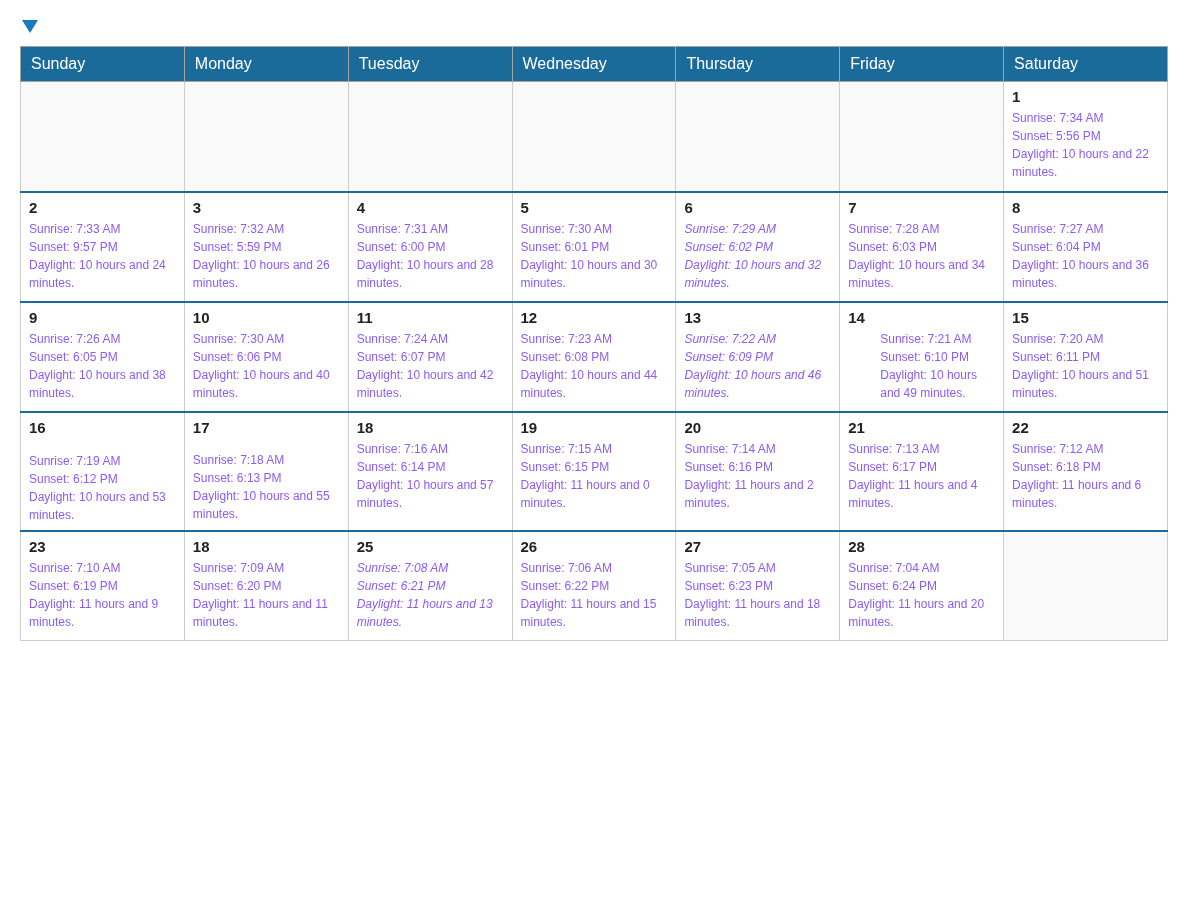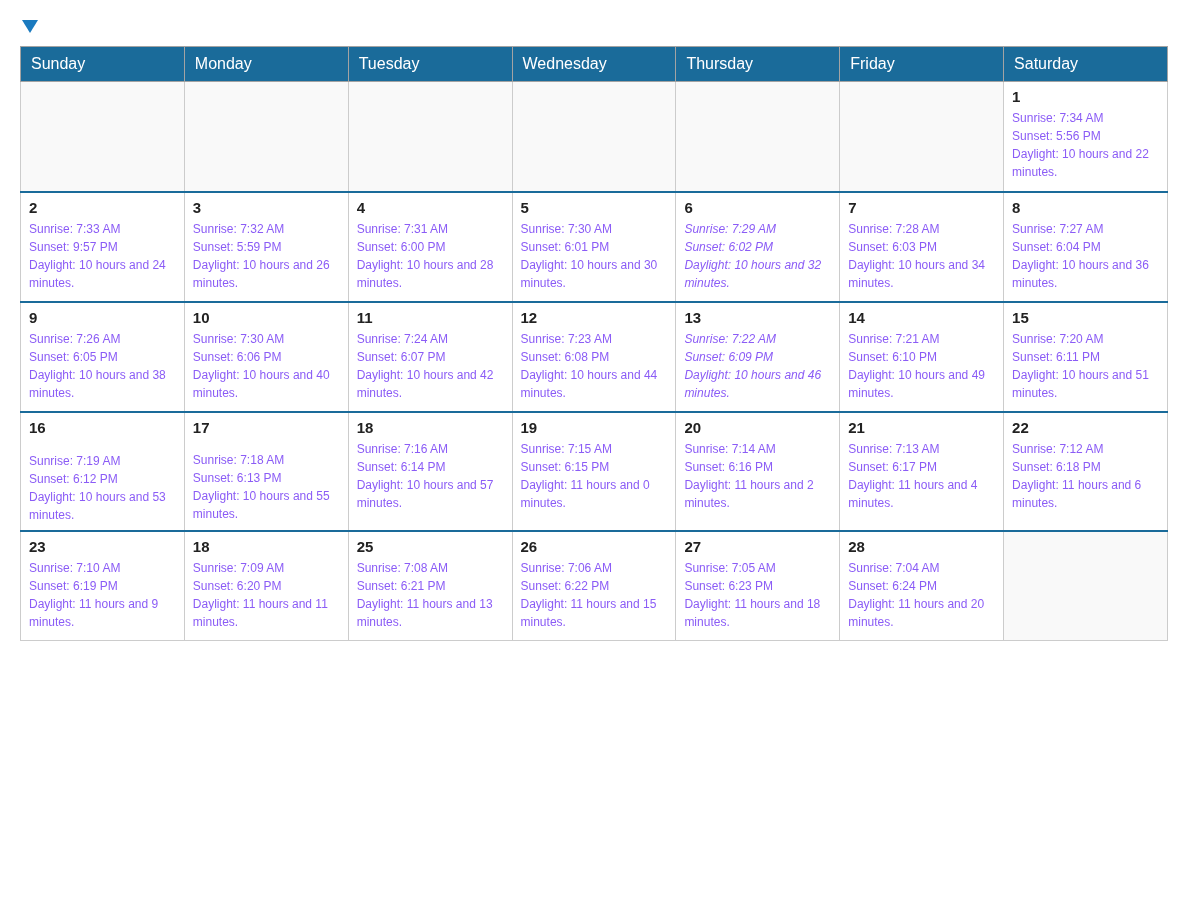--- a/index.html
+++ b/index.html
@@ -217,21 +217,21 @@
 Daylight: 10 hours and 44 minutes.</div>
         </td>
         <td>
           <div class="day-number">13</div>
           <div class="day-info" style="white-space: pre-line; font-style: italic;">Sunrise: 7:22 AM
 Sunset: 6:09 PM
 Daylight: 10 hours and 46 minutes.</div>
         </td>
         <td>
           <div class="day-number">14</div>
-          <div class="day-info" style="white-space: pre-line;">Sunrise: 7:21 AM
+          <div class="day-info" style="white-space: pre-line; margin-left: 32px;">Sunrise: 7:21 AM
 Sunset: 6:10 PM
 Daylight: 10 hours and 49 minutes.</div>
         </td>
         <td>
           <div class="day-number">15</div>
           <div class="day-info" style="white-space: pre-line;">Sunrise: 7:20 AM
 Sunset: 6:11 PM
 Daylight: 10 hours and 51 minutes.</div>
         </td>
       </tr>
@@ -287,21 +287,21 @@
 Daylight: 11 hours and 9 minutes.</div>
         </td>
         <td>
           <div class="day-number">18</div>
           <div class="day-info" style="white-space: pre-line;">Sunrise: 7:09 AM
 Sunset: 6:20 PM
 Daylight: 11 hours and 11 minutes.</div>
         </td>
         <td>
           <div class="day-number">25</div>
-          <div class="day-info" style="white-space: pre-line;">Sunrise: 7:08 AM
+          <div class="day-info" style="white-space: pre-line; font-style: italic;">Sunrise: 7:08 AM
 Sunset: 6:21 PM
 Daylight: 11 hours and 13 minutes.</div>
         </td>
         <td>
           <div class="day-number">26</div>
           <div class="day-info" style="white-space: pre-line;">Sunrise: 7:06 AM
 Sunset: 6:22 PM
 Daylight: 11 hours and 15 minutes.</div>
         </td>
         <td>

